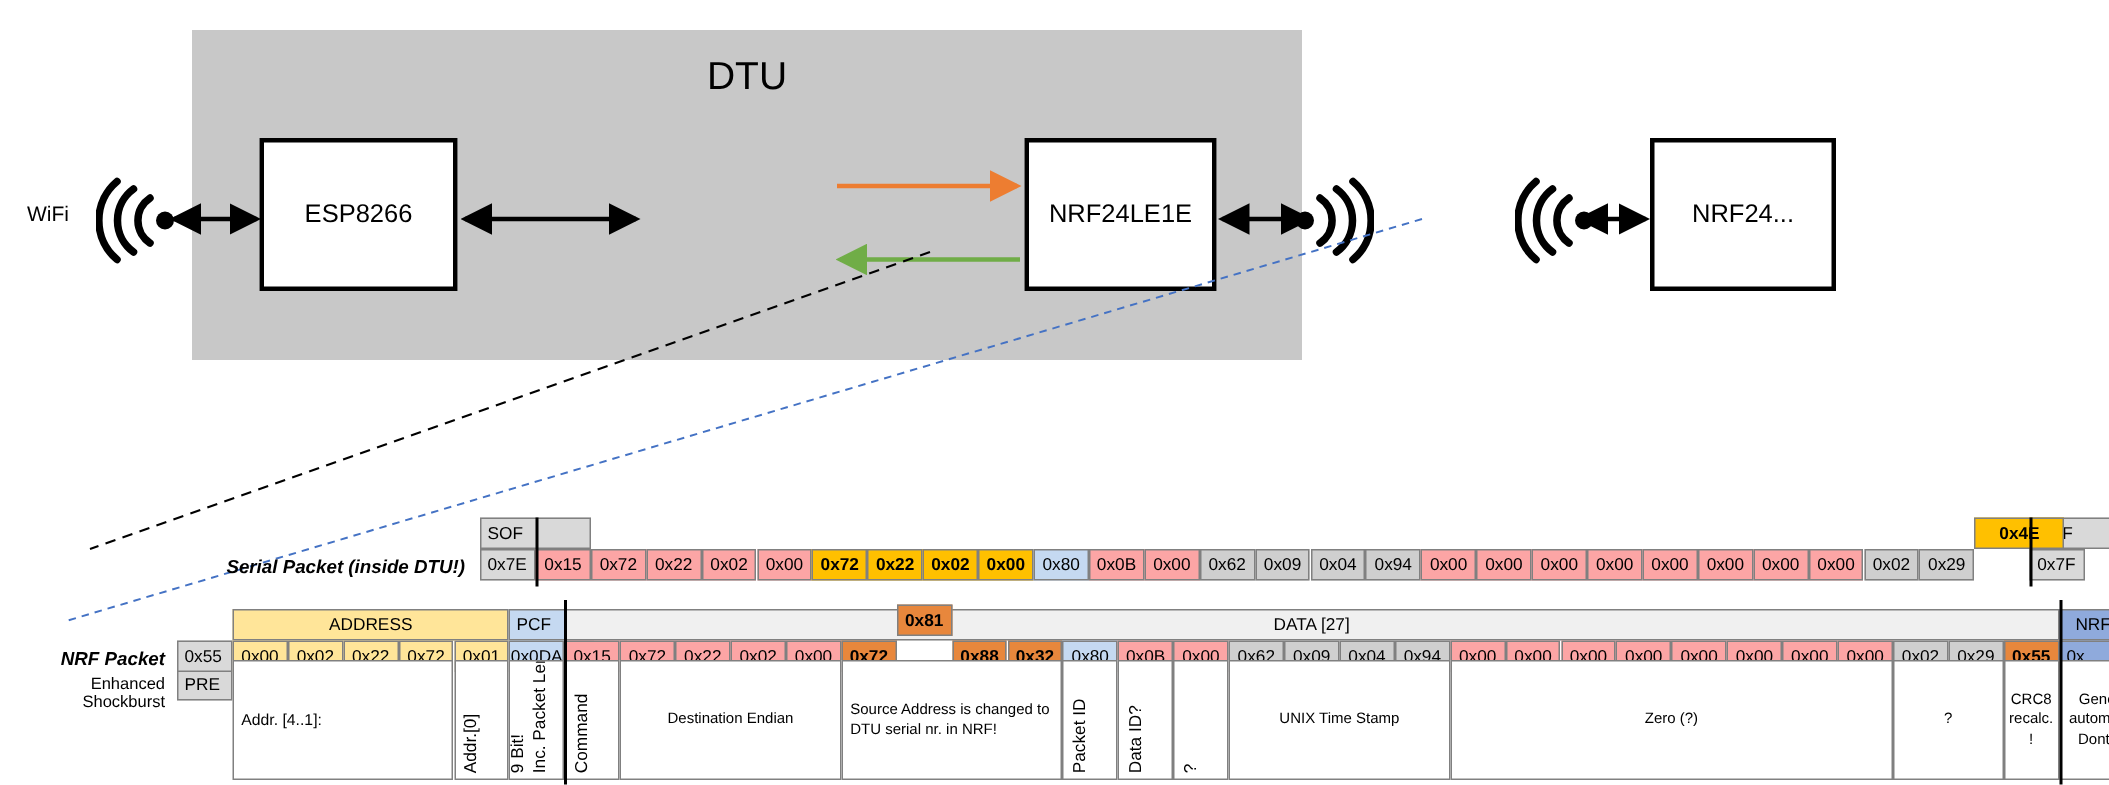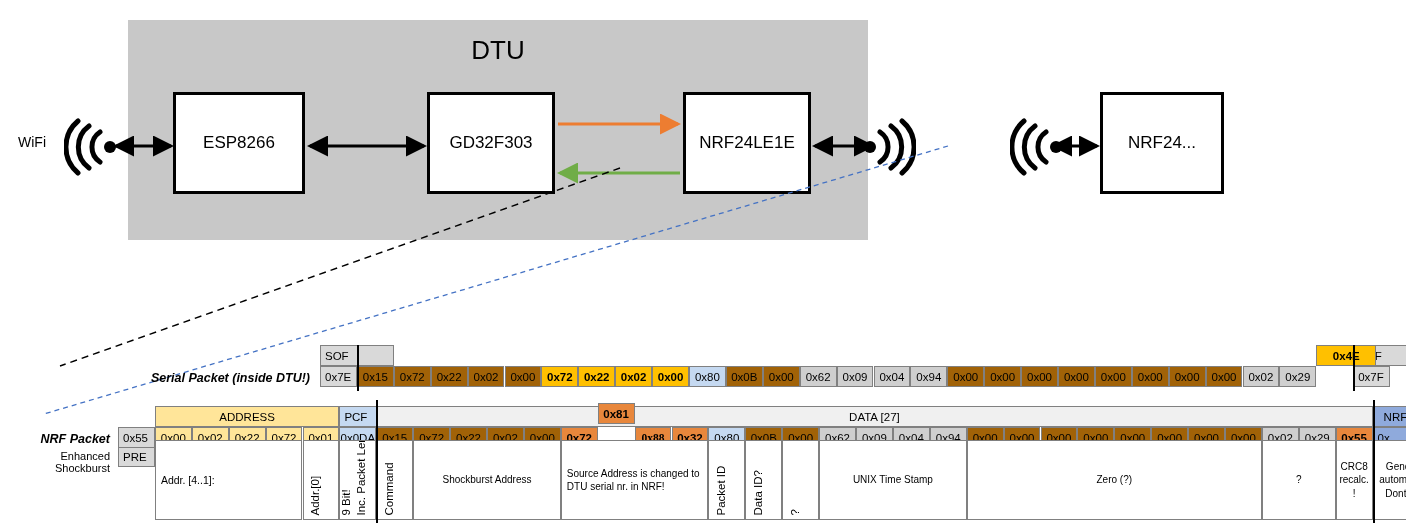--- a/index.html
+++ b/index.html
@@ -65,21 +65,21 @@
     display:flex; align-items:center; justify-content:center;
     color:#000;
     overflow:hidden;
     white-space:nowrap;
   }
   .cell.left { justify-content:flex-start; padding-left:4px; }
   .cell.bold { font-weight:bold; }
 
   
   .f-gray   { background:#d9d9d9; }
-  .f-green  { background:#a16207; }
+  .f-green  { background:#fca5a5; }
   .f-gray2  { background:#cfcfcf; }
   .f-amber  { background:#ffc000; }
   .f-blue   { background:#c5d9f1; }
   .f-yellow { background:#ffe599; }
   .f-orange { background:#e8873c; }
   .f-peach  { background:#f7c8a8; }
   .f-bluehd { background:#8faadc; }
   .f-lgray  { background:#f0f0f0; }
 
   .vtext {
@@ -145,23 +145,20 @@
 
   <svg class="antenna" style="left:1010px; top:118px;" width="54" height="58" viewBox="0 0 54 58">
     <circle cx="46" cy="29" r="6" fill="#000"></circle>
     <path d="M36 14 A18 18 0 0 0 36 44" stroke="#000" stroke-width="5" fill="none" stroke-linecap="round"></path>
     <path d="M25 8 A26 26 0 0 0 25 50" stroke="#000" stroke-width="5" fill="none" stroke-linecap="round"></path>
     <path d="M14 3 A34 34 0 0 0 14 55" stroke="#000" stroke-width="5" fill="none" stroke-linecap="round"></path>
   </svg>
 
   <div class="chip" style="left:173px; top:92px; width:132px; height:102px;">
     <span>ESP8266</span>
-  </div>
-  <div class="chip" style="left:427px; top:92px; width:128px; height:102px;">
-    <span>GD32F303</span>
   </div>
   <div class="chip" style="left:683px; top:92px; width:128px; height:102px;">
     <span>NRF24LE1E</span>
   </div>
   <div class="chip" style="left:1100px; top:92px; width:124px; height:102px;">
     <span>NRF24...</span>
   </div>
 
   <svg class="arrow-svg" style="left:0; top:0;" width="1406" height="270">
     <defs>
@@ -247,21 +244,21 @@
     <div class="cell f-yellow" style="left:265.6px; top:427px; width:36.9px; height:21px;">0x72</div>
     <div class="cell f-yellow" style="left:302.5px; top:427px; width:36.9px; height:21px;">0x01</div>
     <div class="cell f-blue" style="left:339.4px; top:427px; width:36.9px; height:21px;">0x0DA</div>
     <div class="cell f-green" style="left:376.3px; top:427px; width:36.9px; height:21px;">0x15</div>
     <div class="cell f-green" style="left:413.2px; top:427px; width:36.9px; height:21px;">0x72</div>
     <div class="cell f-green" style="left:450.09999999999997px; top:427px; width:36.9px; height:21px;">0x22</div>
     <div class="cell f-green" style="left:487px; top:427px; width:36.9px; height:21px;">0x02</div>
     <div class="cell f-green" style="left:523.9px; top:427px; width:36.9px; height:21px;">0x00</div>
     <div class="cell f-orange bold" style="left:560.8px; top:427px; width:36.9px; height:21px;">0x72</div>
     <div class="cell f-orange bold" style="left:597.7px; top:403px; width:36.9px; height:21px;">0x81</div>
-    <div class="cell f-orange bold" style="left:634.6px; top:427px; width:36.9px; height:21px;font-family:Liberation Serif, serif;">0x88</div>
+    <div class="cell f-orange bold" style="left:634.6px; top:427px; width:36.9px; height:21px;">0x88</div>
     <div class="cell f-orange bold" style="left:671.5px; top:427px; width:36.9px; height:21px;">0x32</div>
     <div class="cell f-blue" style="left:708.4px; top:427px; width:36.9px; height:21px;">0x80</div>
     <div class="cell f-green" style="left:745.3px; top:427px; width:36.9px; height:21px;">0x0B</div>
     <div class="cell f-green" style="left:782.1999999999999px; top:427px; width:36.9px; height:21px;">0x00</div>
     <div class="cell f-gray2" style="left:819.1px; top:427px; width:36.9px; height:21px;">0x62</div>
     <div class="cell f-gray2" style="left:856px; top:427px; width:36.9px; height:21px;">0x09</div>
     <div class="cell f-gray2" style="left:892.9px; top:427px; width:36.9px; height:21px;">0x04</div>
     <div class="cell f-gray2" style="left:929.8px; top:427px; width:36.9px; height:21px;">0x94</div>
     <div class="cell f-green" style="left:966.6999999999999px; top:427px; width:36.9px; height:21px;">0x00</div>
     <div class="cell f-green" style="left:1003.5999999999999px; top:427px; width:36.9px; height:21px;">0x00</div>
@@ -281,21 +278,21 @@
     <div class="vtext" style="left:302.5px; top:440px; width:36.9px; height:80px;">
       <span class="">Addr.[0]</span>
     </div>
     <div class="vtext two" style="left:339.4px; top:440px; width:36.9px; height:80px;">
       <span class="c1">9 Bit!</span>
       <span class="c2">Inc. Packet Length</span>
     </div>
     <div class="vtext" style="left:376.3px; top:440px; width:36.9px; height:80px;">
       <span class="">Command</span>
     </div>
-    <div class="desc" style="left:413.2px; top:440px; width:147.6px; height:80px;">Shockburst Address</div>
+    <div class="desc" style="left:413.2px; top:440px; width:147.6px; height:80px;">Destination Endian</div>
     <div class="desc f-peach" style="left:560.8px; top:440px; width:147.6px; height:80px; justify-content:flex-start; text-align:left; padding-left:5px;">Source Address is changed to DTU serial nr. in NRF!</div>
     <div class="vtext" style="left:708.4px; top:440px; width:36.9px; height:80px;">
       <span class="">Packet ID</span>
     </div>
     <div class="vtext" style="left:745.3px; top:440px; width:36.9px; height:80px;">
       <span class="">Data ID?</span>
     </div>
     <div class="vtext" style="left:782.1999999999999px; top:440px; width:36.9px; height:80px;">
       <span class="">?</span>
     </div>

